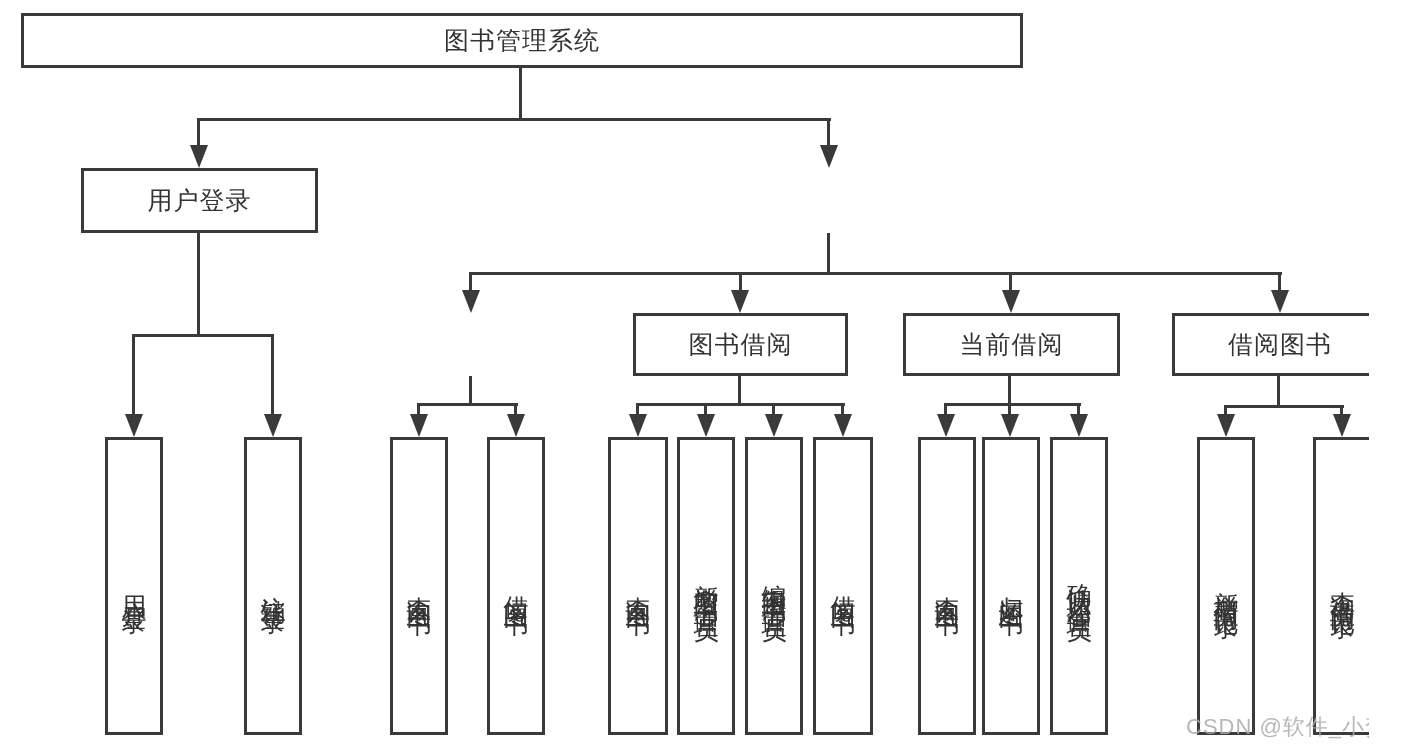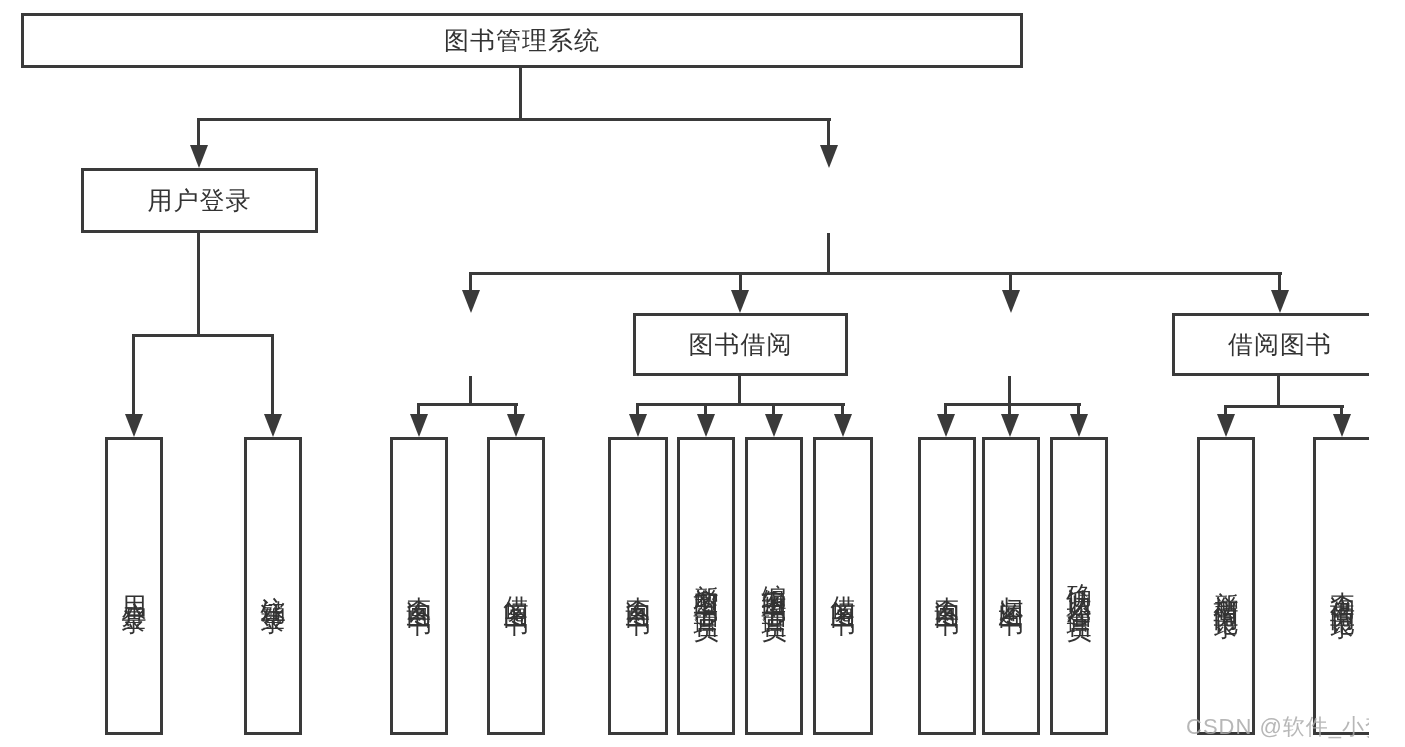--- a/index.html
+++ b/index.html
@@ -90,20 +90,23 @@
   <div class="vl" style="left:1009px;top:272px;height:22px"></div>
   <div class="vl" style="left:1278px;top:272px;height:22px"></div>
   <div class="arw" style="left:462px;top:290px"></div>
   <div class="arw" style="left:731px;top:290px"></div>
   <div class="arw" style="left:1002px;top:290px"></div>
   <div class="arw" style="left:1271px;top:290px"></div>
 
   <div class="box" style="left:633px;top:313px;width:215px;height:63px">
     <span class="hlab">图书借阅</span>
   </div>
+  <div class="box" style="left:903px;top:313px;width:217px;height:63px">
+    <span class="hlab">当前借阅</span>
+  </div>
   <div class="box" style="left:1172px;top:313px;width:216px;height:63px">
     <span class="hlab">借阅图书</span>
   </div>
 
   <div class="vl" style="left:469px;top:376px;height:30px"></div>
   <div class="hl" style="left:417px;top:403px;width:101px"></div>
   <div class="vl" style="left:417px;top:403px;height:14px"></div>
   <div class="vl" style="left:514px;top:403px;height:14px"></div>
   <div class="arw" style="left:410px;top:414px"></div>
   <div class="arw" style="left:507px;top:414px"></div>

